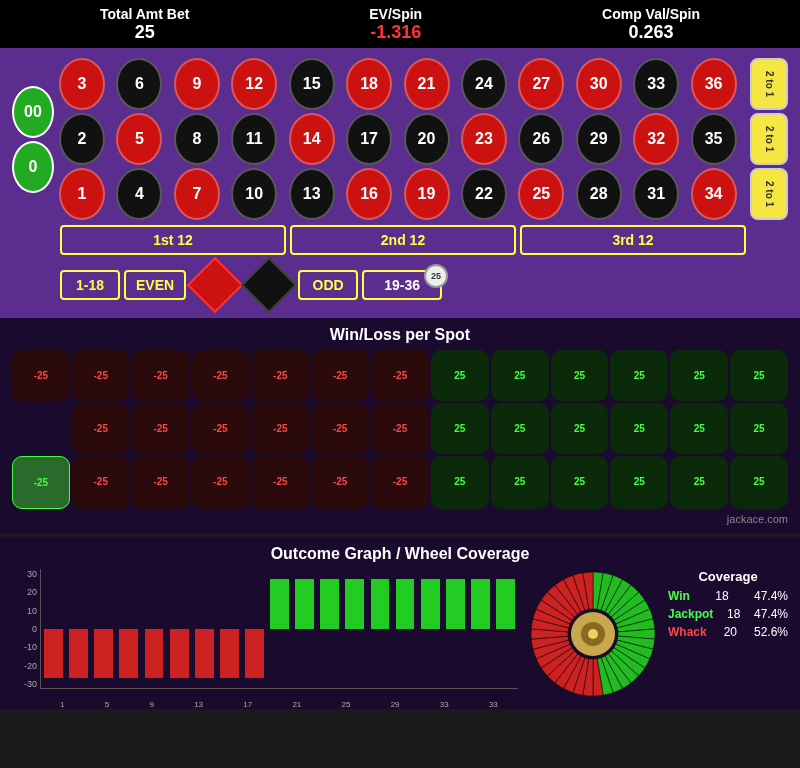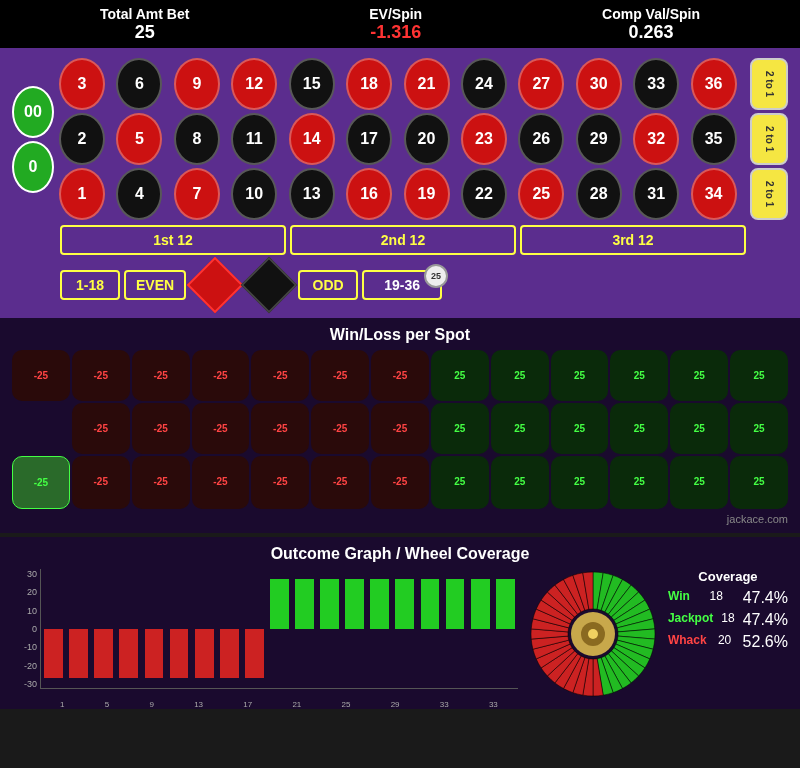--- a/index.html
+++ b/index.html
@@ -353,21 +353,21 @@
       display: flex;
       justify-content: space-between;
       margin-bottom: 4px;
       gap: 8px;
     }
     .cov-label { font-size: 12px; font-weight: bold; }
     .cov-win { color: #44ff44; }
     .cov-jackpot { color: #44ff44; }
     .cov-whack { color: #ff4444; }
     .cov-val { font-size: 12px; color: #fff; }
-    .cov-pct { font-size: 16px; color: #fff; }
+    .cov-pct { font-size: 12px; color: #fff; }
 
     
     .table-main-row {
       display: flex;
       flex-direction: row;
       align-items: stretch;
       gap: 3px;
     }
 
     .numbers-and-right {

